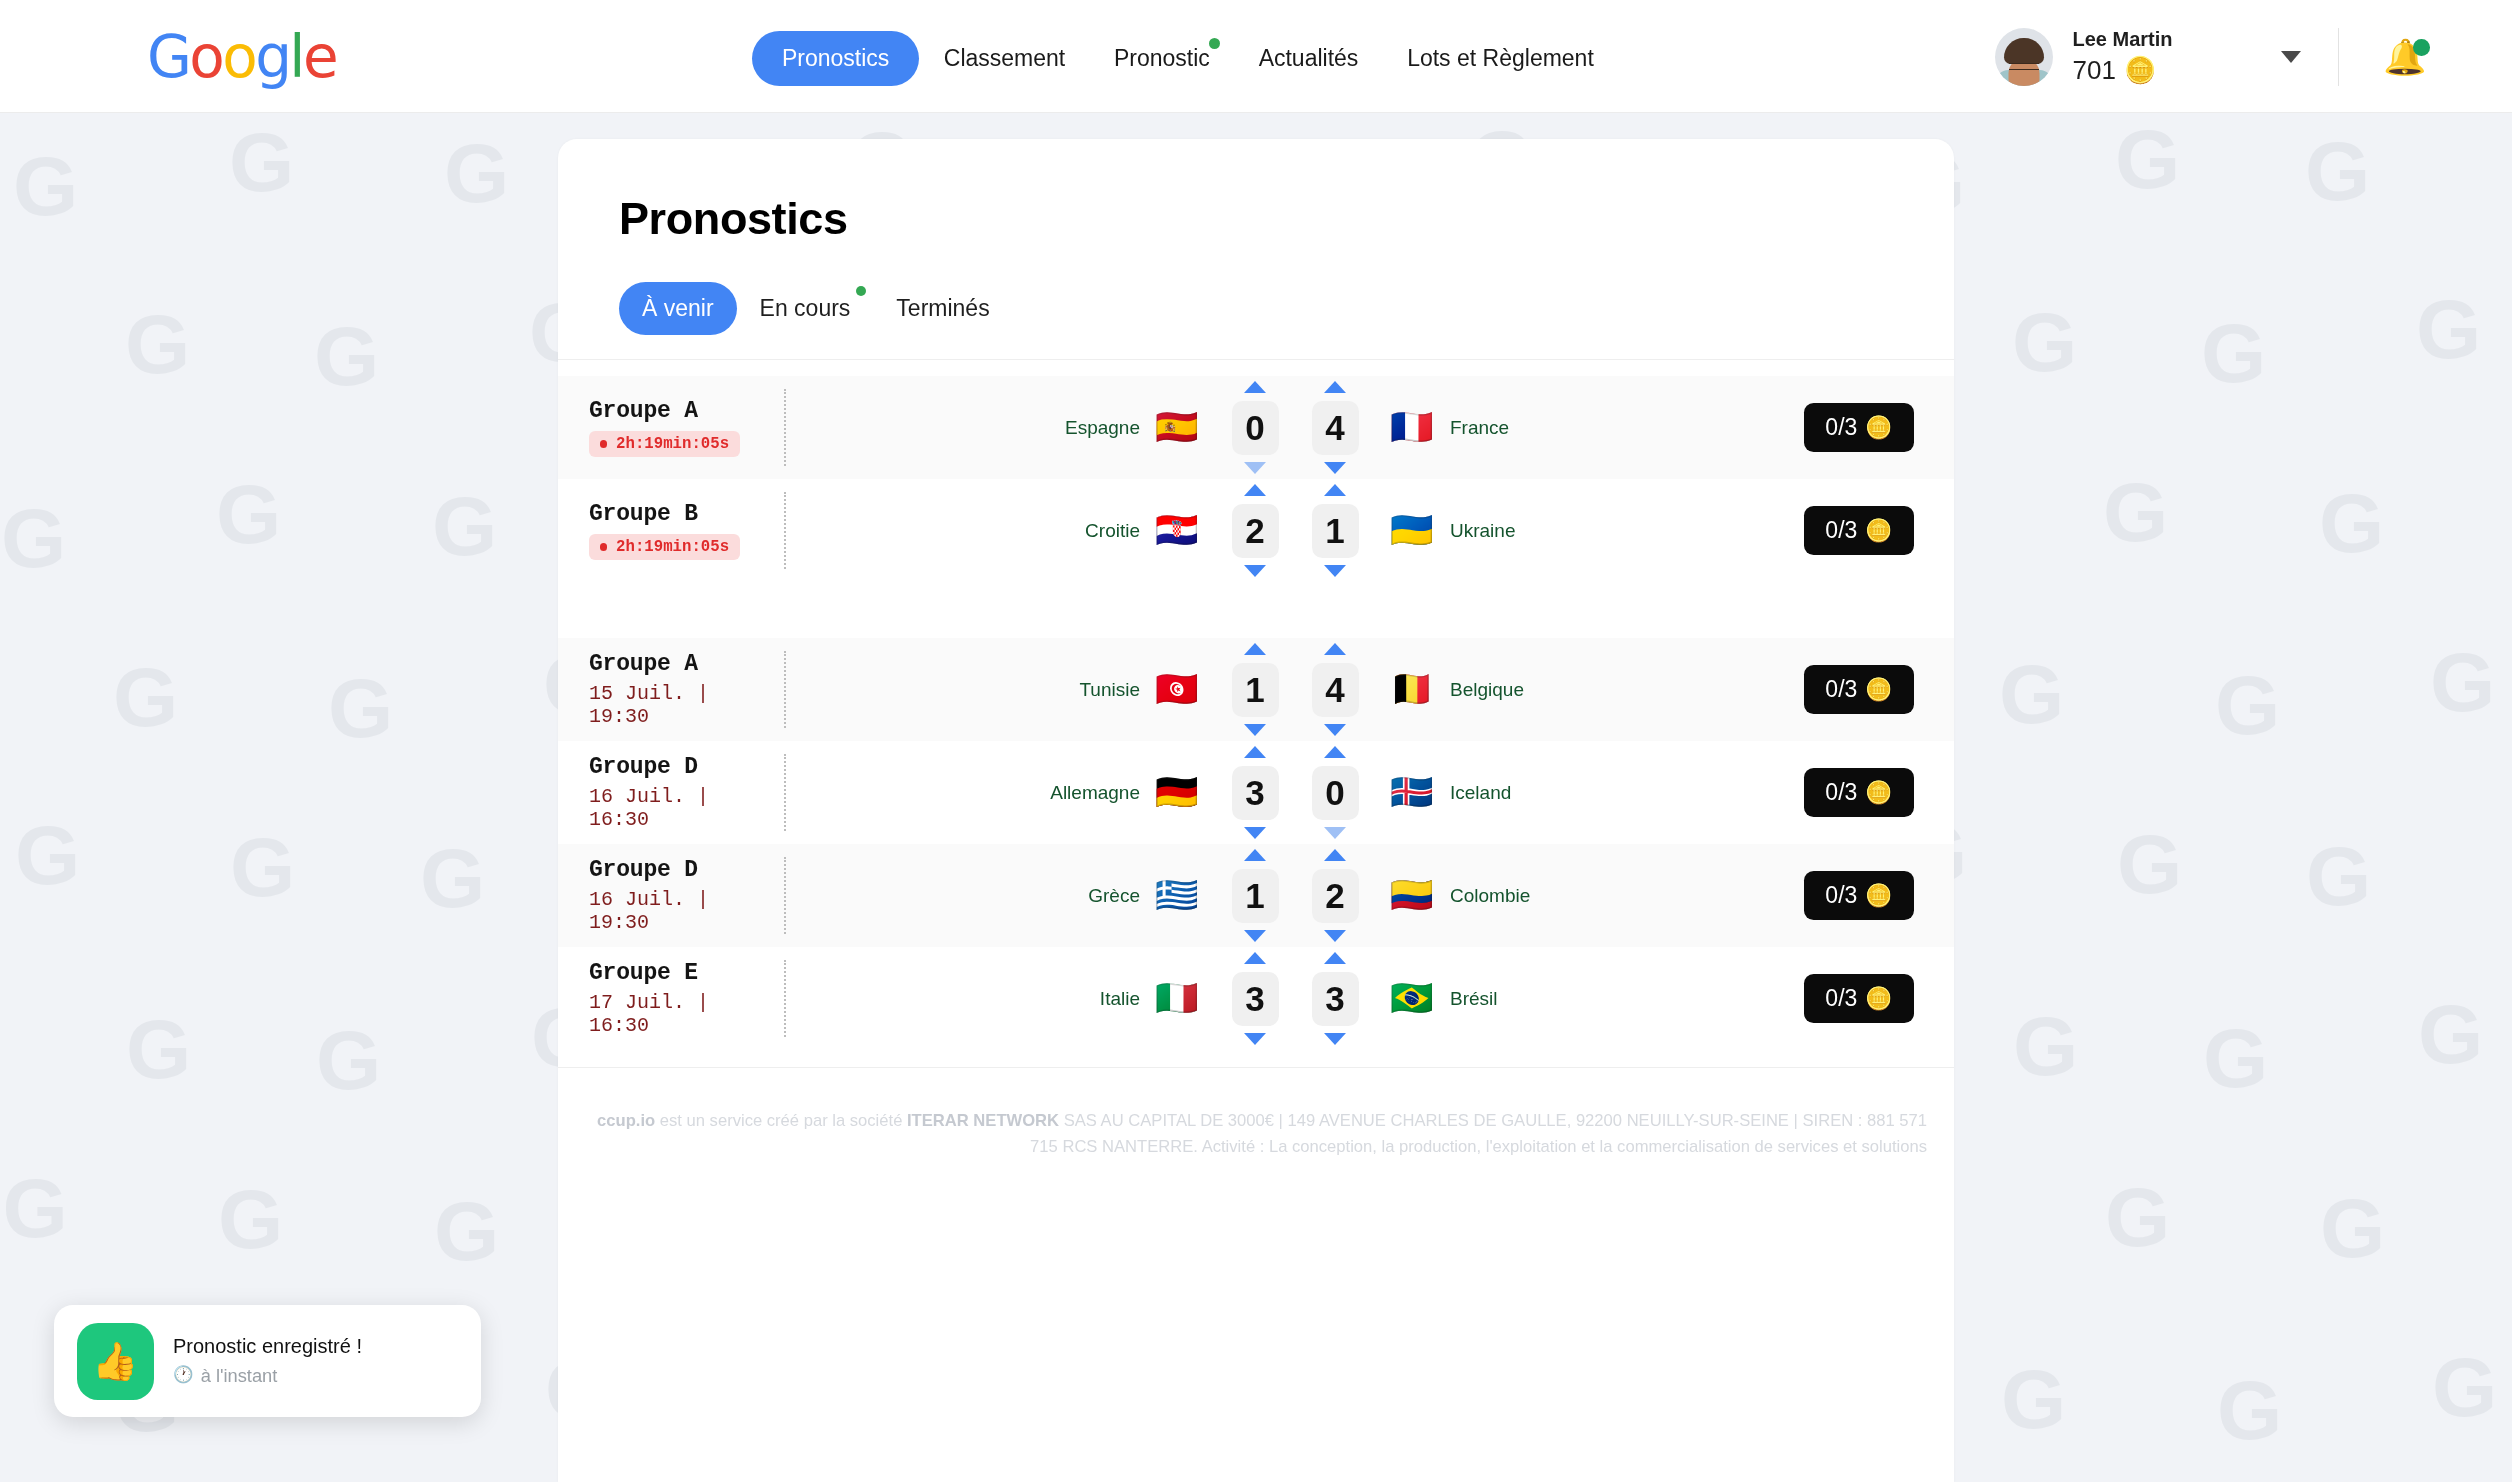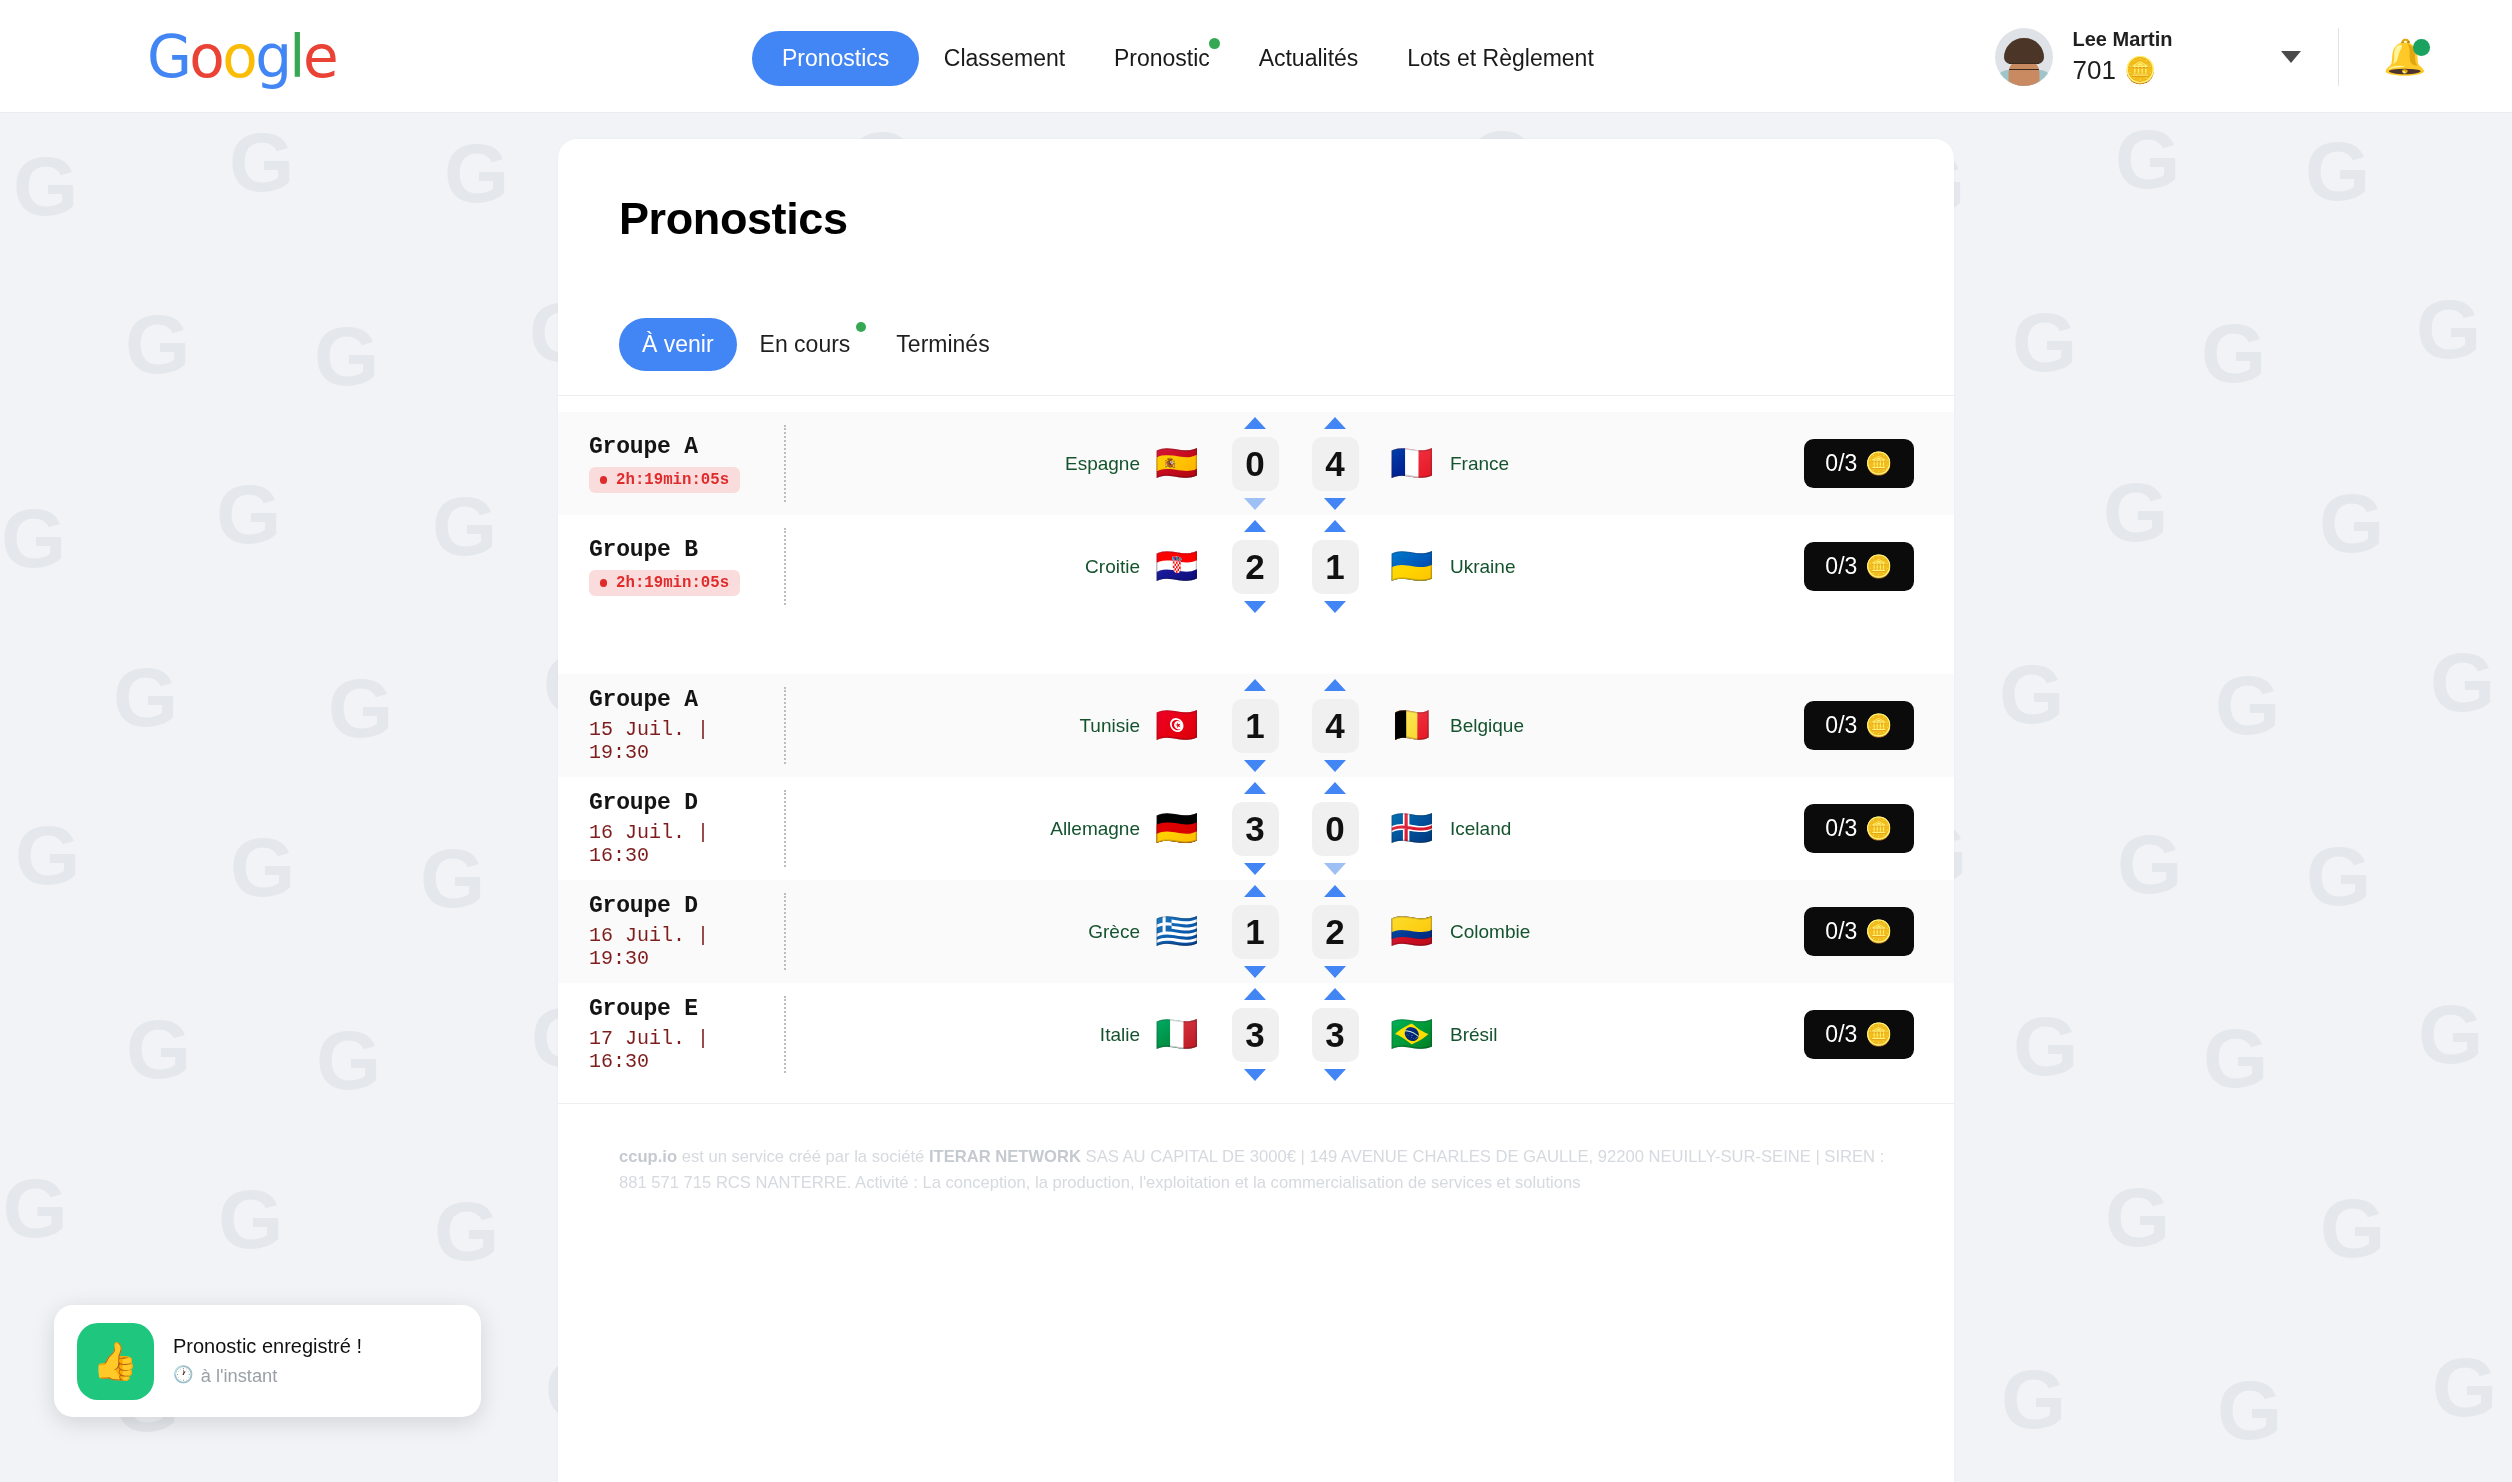--- a/index.html
+++ b/index.html
@@ -224,21 +224,20 @@
     margin-top: 37px;
   }
   .tab {
     position: relative;
     font-size: 23px;
     color: #1f1f1f;
     padding: 13px 23px;
     border-radius: 35px;
     cursor: pointer;
     white-space: nowrap;
-    margin-top: 36px;
   }
   .tab.active {
     background: #4285F4;
     color: #ffffff;
   }
   .tabdot {
     position: absolute;
     top: 3.5px;
     right: 7px;
     width: 10.5px; height: 10.5px;
@@ -373,25 +372,25 @@
     margin-right: 40px;
     flex: none;
     cursor: pointer;
   }
   .points-badge .coin { font-size: 22px; font-family:"DejaVu Sans", sans-serif; }
 
   
   #card-footer {
     border-top: 0.9px solid #eeeeee;
     margin-top: 17.4px;
-    padding: 40px 61px 26px;
+    padding: 40px 27px 26px;
     font-size: 16.6px;
     line-height: 1.55;
     color: #d6d9de;
-    text-align: left;
+    text-align: right;
   }
   #card-footer b { color: #c5c9d0; }
 
   
   #toast {
     position: absolute;
     left: 54px;
     bottom: 66px;
     width: 427px;
     height: 112px;

